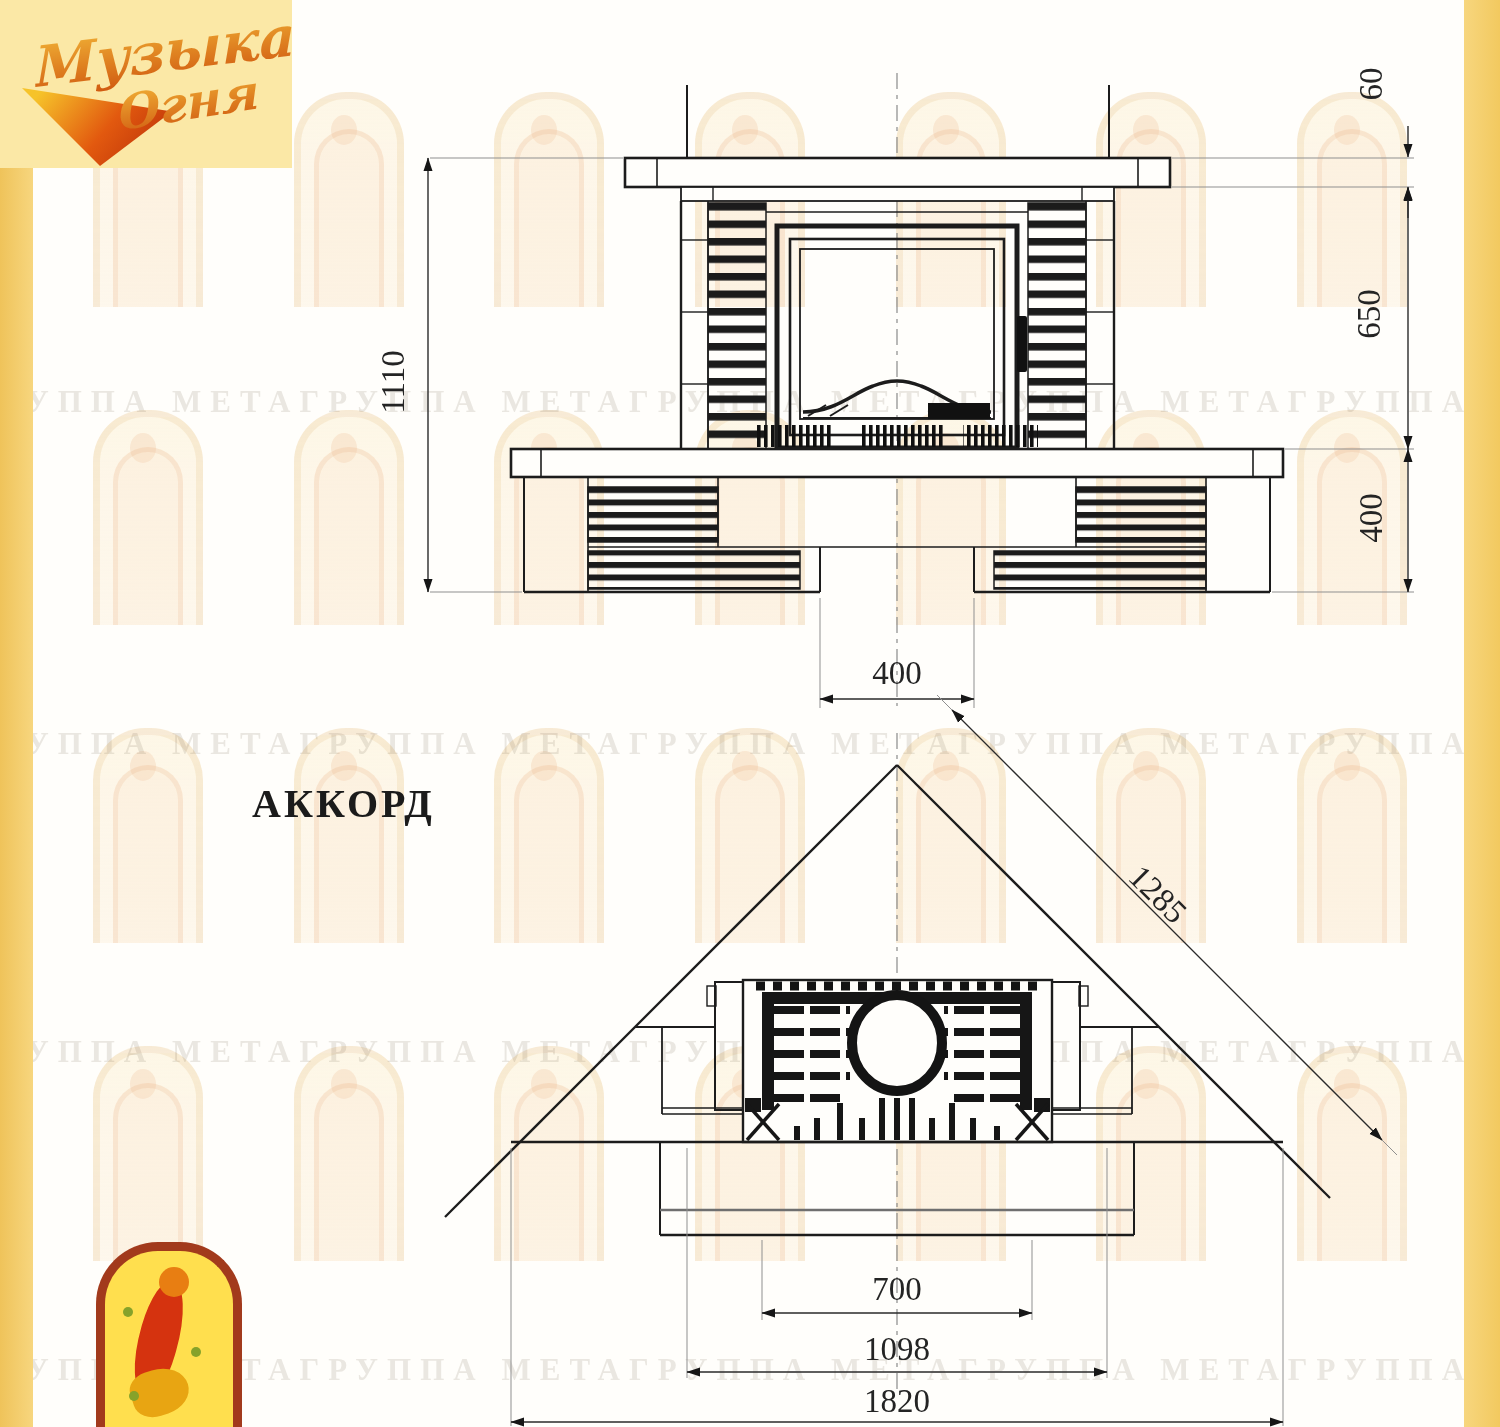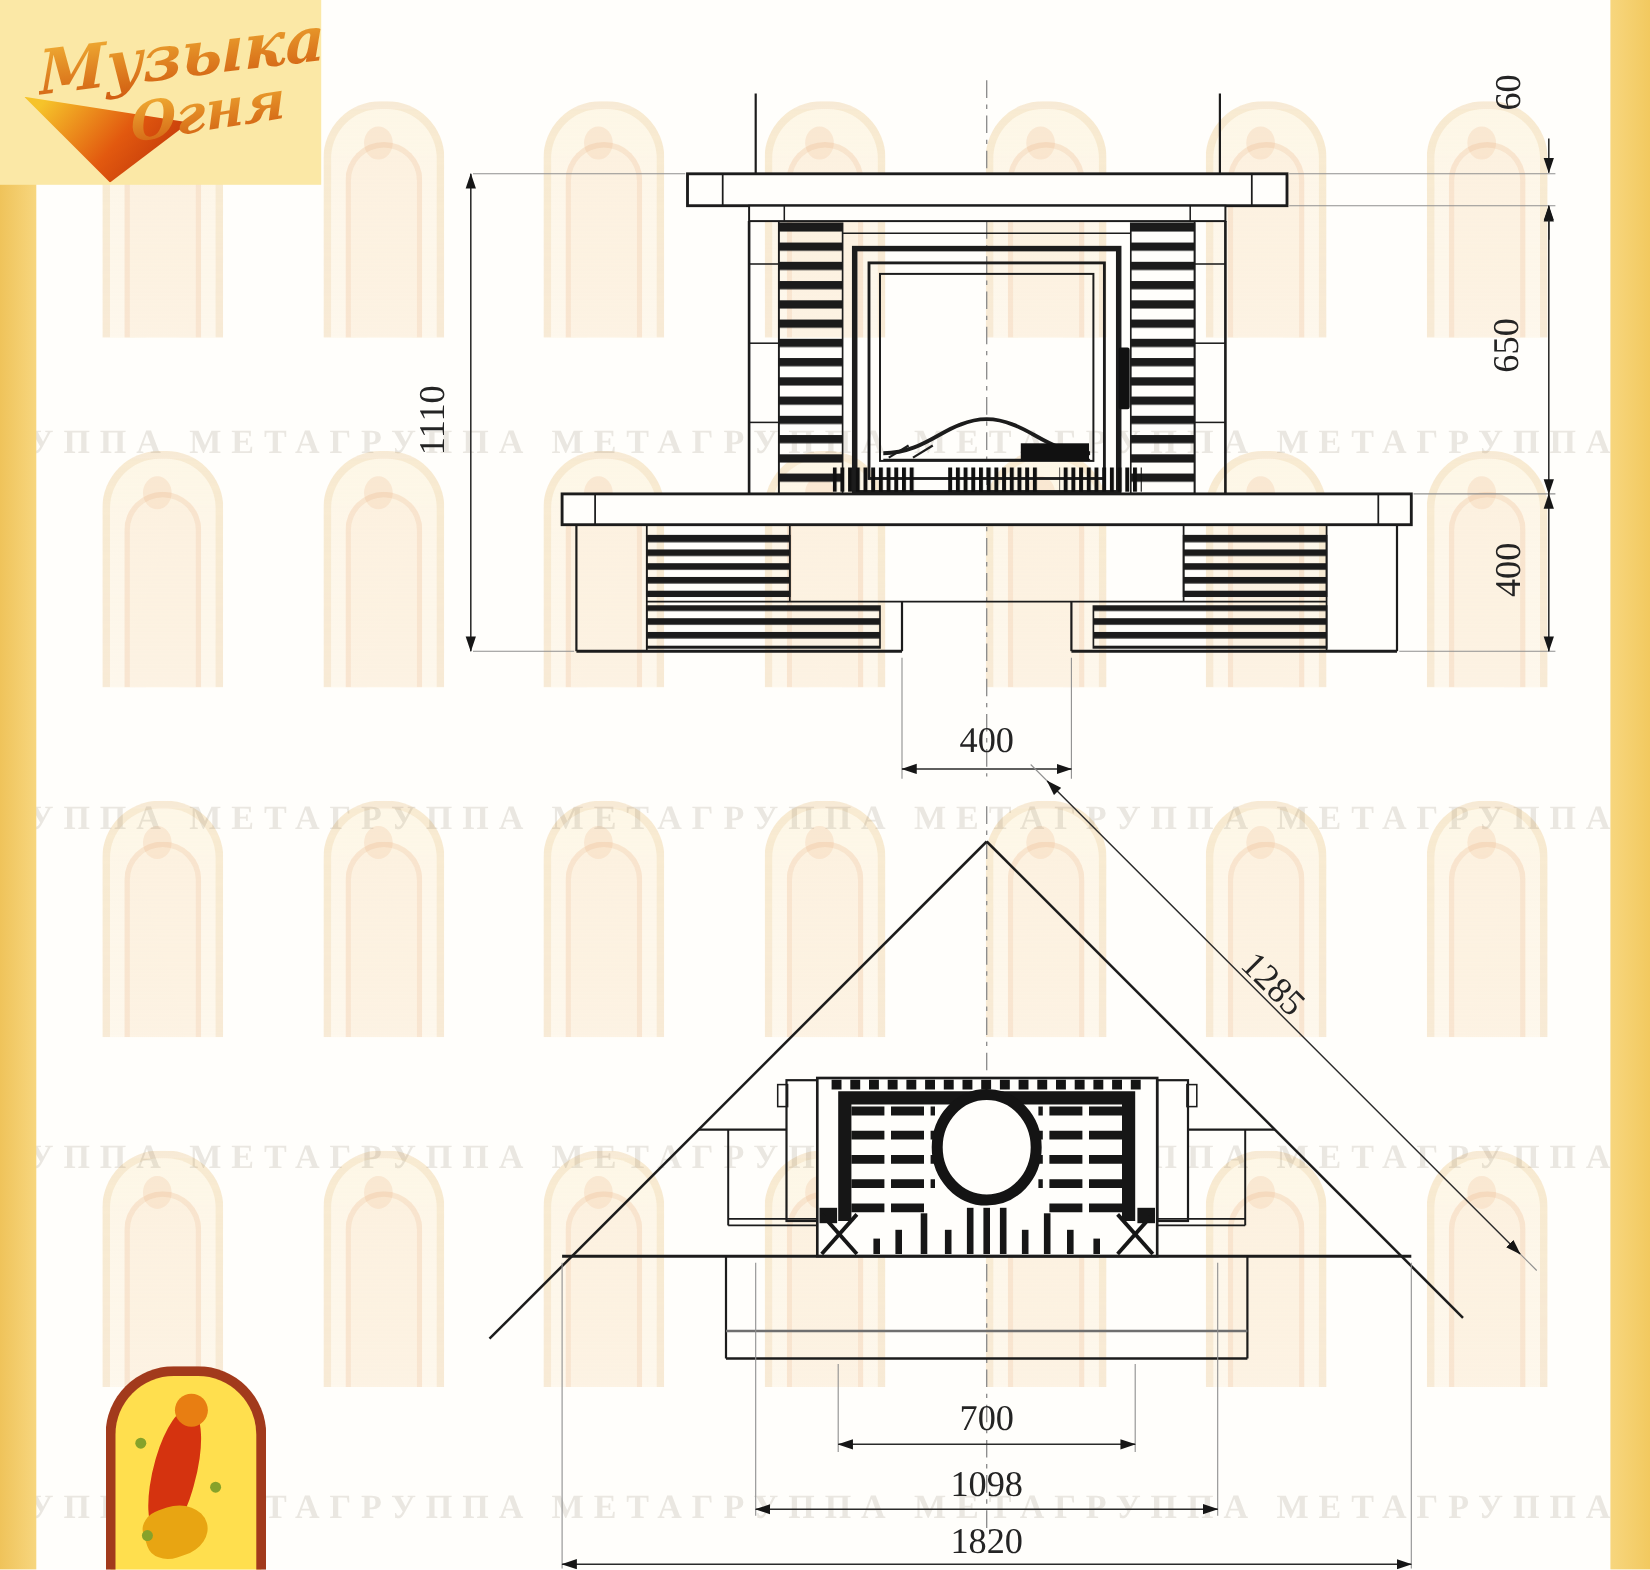--- a/index.html
+++ b/index.html
@@ -286,20 +286,21 @@
       <line x1="687" y1="1372" x2="1107" y2="1372" stroke="#2a2a2a" stroke-width="1.4" marker-start="url(#ar)" marker-end="url(#ar)"></line>
       <text x="897" y="1360" text-anchor="middle" stroke="none">1098</text>
 
       <line x1="511" y1="1148" x2="511" y2="1426" stroke="#8f8f8f"></line>
       <line x1="1283" y1="1148" x2="1283" y2="1426" stroke="#8f8f8f"></line>
       <line x1="511" y1="1422" x2="1283" y2="1422" stroke="#2a2a2a" stroke-width="1.4" marker-start="url(#ar)" marker-end="url(#ar)"></line>
       <text x="897" y="1412" text-anchor="middle" stroke="none">1820</text>
     </g>
   </svg>
 
+  <div id="model-title">АККОРД</div>
 
   <div class="strip" id="strip-left"></div>
   <div class="strip" id="strip-right"></div>
 
   <div id="brand">
     <div id="brand-flame"></div>
     <div class="brand-word" id="brand-w1">Музыка</div>
     <div class="brand-word" id="brand-w2">Огня</div>
   </div>
 

